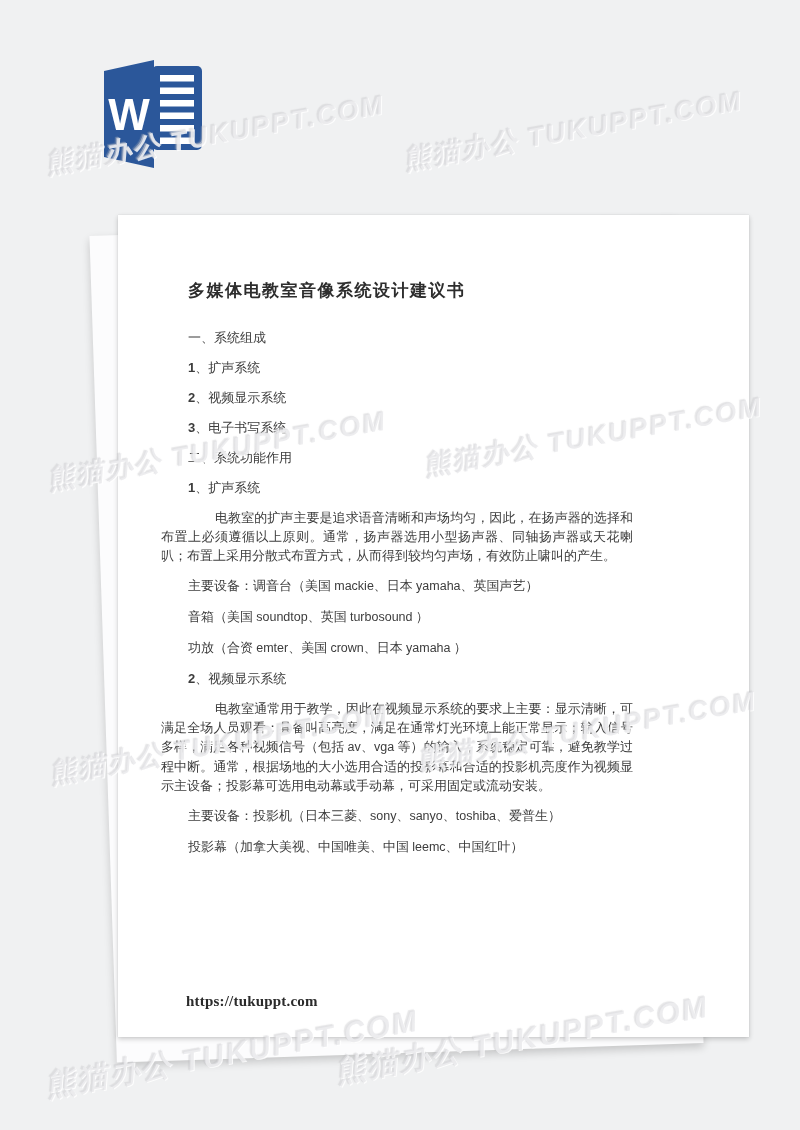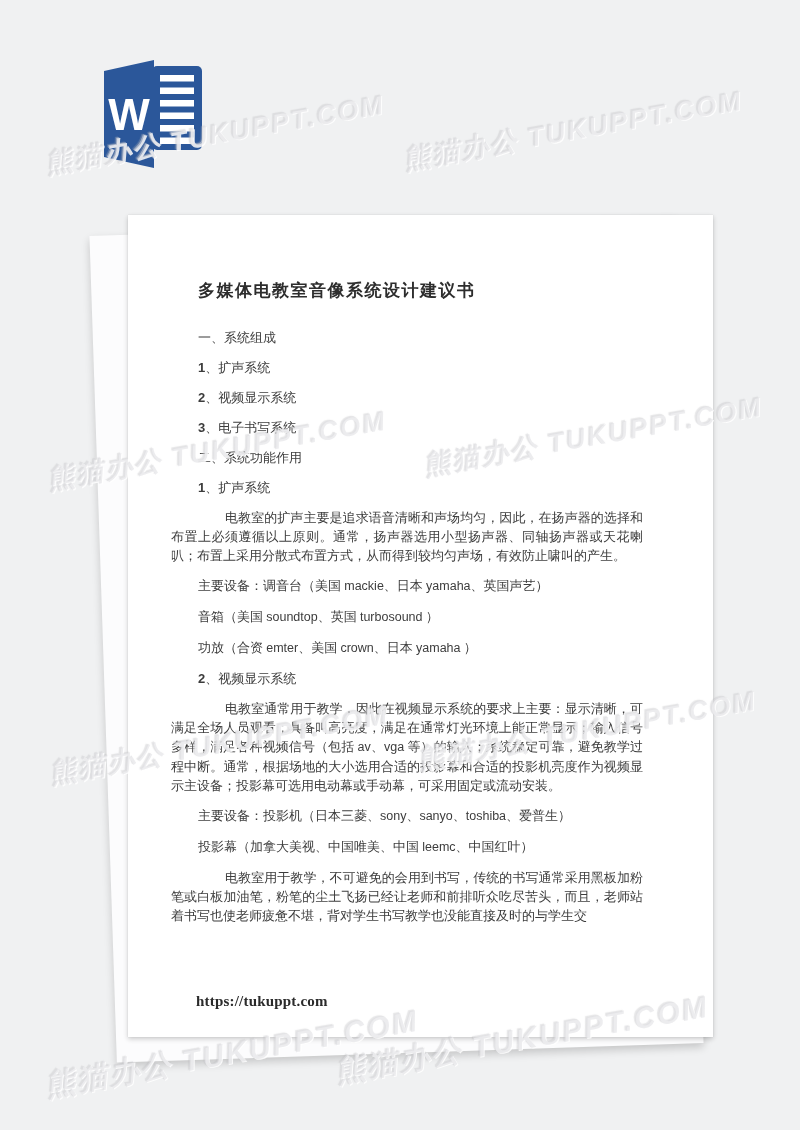--- a/index.html
+++ b/index.html
@@ -16,21 +16,21 @@
     letter-spacing:1px;
   }
   .header-title span{display:block;white-space:nowrap;}
   
   .doc-page-back{
     position:absolute;left:103px;top:226px;width:587px;height:827px;
     background:#fcfcfd;transform:rotate(-1.9deg);
     box-shadow:0 4px 8px rgba(0,0,0,.18);
   }
   .doc-page{
-    position:absolute;left:128px;top:215px;width:585px;height:822px;
+    position:absolute;left:118px;top:215px;width:631px;height:822px;
     background:#ffffff;
     box-shadow:0 2px 5px rgba(0,0,0,.20),0 0 1px rgba(0,0,0,.12);
   }
   .doc-inner{
     position:absolute;left:43px;top:0;width:472px;
     color:#3c3c3c;
     font-family:"Liberation Serif","DejaVu Serif",serif;
     font-size:13px;line-height:19px;
   }
   .doc-title{
@@ -92,21 +92,20 @@
           <div class="doc-line">二、系统功能作用</div>
           <div class="doc-line"><span class="num">1</span>、扩声系统</div>
           <div class="doc-para">电教室的扩声主要是追求语音清晰和声场均匀，因此，在扬声器的选择和布置上必须遵循以上原则。通常，扬声器选用小型扬声器、同轴扬声器或天花喇叭；布置上采用分散式布置方式，从而得到较均匀声场，有效防止啸叫的产生。</div>
           <div class="doc-line">主要设备：调音台（美国 <span class="en">mackie</span>、日本 <span class="en">yamaha</span>、英国声艺）</div>
           <div class="doc-line">音箱（美国 <span class="en">soundtop</span>、英国 <span class="en">turbosound</span> ）</div>
           <div class="doc-line">功放（合资 <span class="en">emter</span>、美国 <span class="en">crown</span>、日本 <span class="en">yamaha</span> ）</div>
           <div class="doc-line"><span class="num">2</span>、视频显示系统</div>
           <div class="doc-para">电教室通常用于教学，因此在视频显示系统的要求上主要：显示清晰，可满足全场人员观看；具备叫高亮度，满足在通常灯光环境上能正常显示；输入信号多样，满足各种视频信号（包括 <span class="en">av</span>、<span class="en">vga</span> 等）的输入；系统稳定可靠，避免教学过程中断。通常，根据场地的大小选用合适的投影幕和合适的投影机亮度作为视频显示主设备；投影幕可选用电动幕或手动幕，可采用固定或流动安装。</div>
           <div class="doc-line">主要设备：投影机（日本三菱、<span class="en">sony</span>、<span class="en">sanyo</span>、<span class="en">toshiba</span>、爱普生）</div>
           <div class="doc-line">投影幕（加拿大美视、中国唯美、中国 <span class="en">leemc</span>、中国红叶）</div>
-          <div class="doc-para">电教室用于教学，不可避免的会用到书写，传统的书写通常采用黑板加粉笔或白板加油笔，粉笔的尘土飞扬已经让老师和前排听众吃尽苦头，而且，老师站着书写也使老师疲惫不堪，背对学生书写教学也没能直接及时的与学生交</div>
         </div>
     </div>
     <div class="doc-footer">https://tukuppt.com</div>
   </div>
 
   <div id="wm-layer">
       <div class="wm" style="left: 46px; top: 146px; font-size: 27px;">熊猫办公 TUKUPPT.COM</div>
       <div class="wm" style="left: 404px; top: 142px; font-size: 27px;">熊猫办公 TUKUPPT.COM</div>
       <div class="wm" style="left: 48px; top: 462px; font-size: 27px;">熊猫办公 TUKUPPT.COM</div>
       <div class="wm" style="left: 424px; top: 448px; font-size: 27px;">熊猫办公 TUKUPPT.COM</div>

